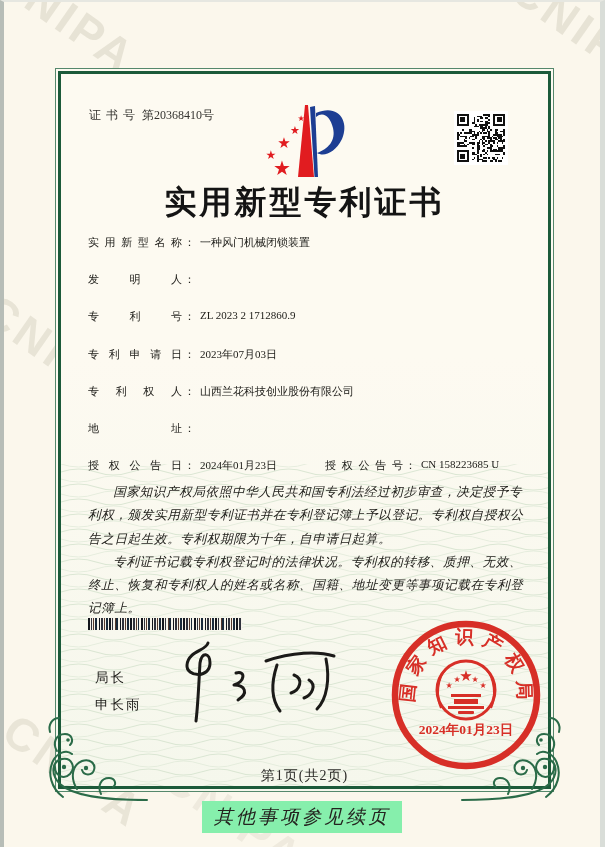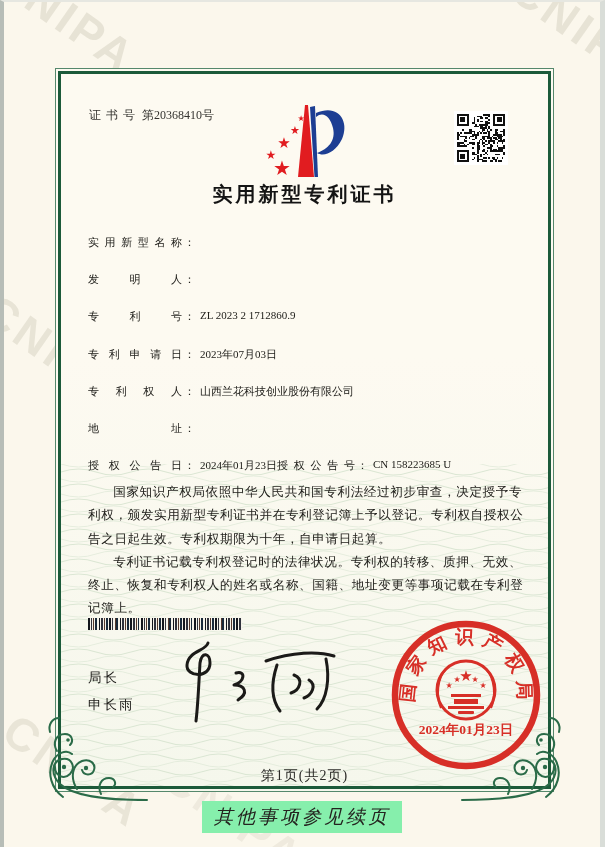--- a/index.html
+++ b/index.html
@@ -11,35 +11,35 @@
       pointer-events:none;white-space:nowrap;z-index:0;}
   .frame{position:absolute;left:51px;top:66px;width:497px;height:722px;border:1px solid #55886c;
          background:linear-gradient(#fdfaf1 40%,#f5f7ec);z-index:1;}
   .frame::before{content:"";position:absolute;inset:2px;border:3px solid #1c5a3a;pointer-events:none;z-index:3;}
   .guilloche{position:absolute;left:5px;right:5px;bottom:5px;height:322px;z-index:0;}
   .cert-no{position:absolute;left:33px;top:38px;font-size:12px;color:#33322e;z-index:2;}
   .cert-no .cn-label{letter-spacing:5px;margin-right:2px;}
   .logo{position:absolute;left:208px;top:34px;z-index:2;}
   .qr{position:absolute;left:398px;top:42px;z-index:2;background:#fff;padding:3px;}
   .title{position:absolute;left:0;top:112px;width:100%;text-align:center;margin:0;
-         font-size:20px;font-weight:bold;letter-spacing:3px;color:#141414;z-index:2;}
+         font-size:32px;font-weight:bold;letter-spacing:3px;color:#141414;z-index:2;}
   .fields{position:absolute;left:32px;top:166px;width:445px;z-index:2;}
   .frow{height:37.2px;display:flex;align-items:flex-start;font-size:11px;color:#21201c;white-space:nowrap;}
   .flabel{display:inline-block;width:94px;text-align:justify;text-align-last:justify;}
   .fcolon{margin:0 5px 0 2px;}
-  .fpair2{display:flex;}
+  .fpair2{margin-left:48px;display:flex;}
   .body-text{position:absolute;left:32px;top:412px;width:440px;z-index:2;
-             font-size:12.6px;line-height:1.85;letter-spacing:.6px;color:#22211d;}
+             font-style:italic;font-size:12.6px;line-height:1.85;letter-spacing:.6px;color:#22211d;}
   .body-text p{margin:0;text-indent:2em;}
   .barcode{position:absolute;left:32px;top:549px;width:154px;height:12px;z-index:2;
     background:repeating-linear-gradient(90deg,
       #14161d 0 1.5px,#f6f3ea 1.5px 2.6px,#30323c 2.6px 4.2px,#f6f3ea 4.2px 5.4px,
       #55392d 5.4px 6.4px,#f6f3ea 6.4px 7.2px,#1a2a3a 7.2px 9px,#f6f3ea 9px 10.6px);}
   .director{position:absolute;left:32px;top:600px;z-index:2;font-size:13.5px;color:#1c1b18;letter-spacing:2px;}
-  .director div{margin-bottom:9px;}
+  .director div{margin-bottom:9px;margin-left:7px;}
   .sign{position:absolute;left:118px;top:566px;z-index:2;}
   .seal{position:absolute;left:333px;top:549px;z-index:4;opacity:.95;}
   .page-num{position:absolute;left:0;top:698px;width:100%;text-align:center;
             font-size:14px;letter-spacing:1px;color:#2a2a26;z-index:2;}
   .flourish{position:absolute;bottom:-13px;z-index:3;}
   .flourish.fl-left{left:-15px;}
   .flourish.fl-right{right:-15px;transform:scaleX(-1);}
   .bottom-note{position:absolute;left:50%;transform:translateX(-50%);top:799px;z-index:2;
                background:#86efac;padding:3px 12px;font-style:italic;font-size:19px;
                letter-spacing:3px;color:#24231f;}
@@ -132,20 +132,21 @@
           <rect x="2" y="24" width="3" height="3"></rect>
       </g>
     </svg>
 
     <h1 class="title">实用新型专利证书</h1>
 
     <div class="fields">
       <div class="frow">
         <span class="flabel">实用新型名称</span>
           <span class="fcolon">：</span>
+        <span class="fvalue">一种风门机械闭锁装置</span>
       </div>
       <div class="frow">
         <span class="flabel">发明人</span>
           <span class="fcolon">：</span>
       </div>
       <div class="frow">
         <span class="flabel">专利号</span>
           <span class="fcolon">：</span>
         <span class="fvalue">ZL 2023 2 1712860.9</span>
       </div>

